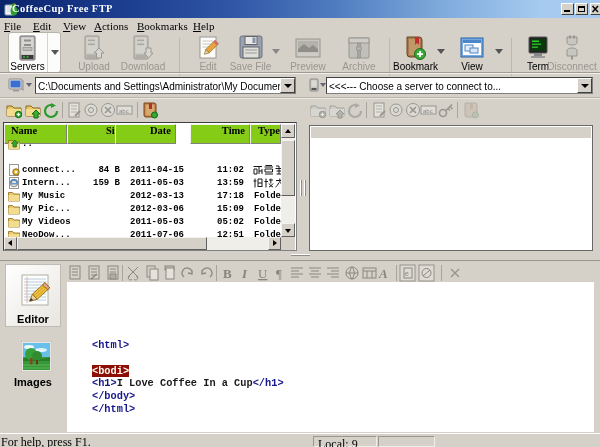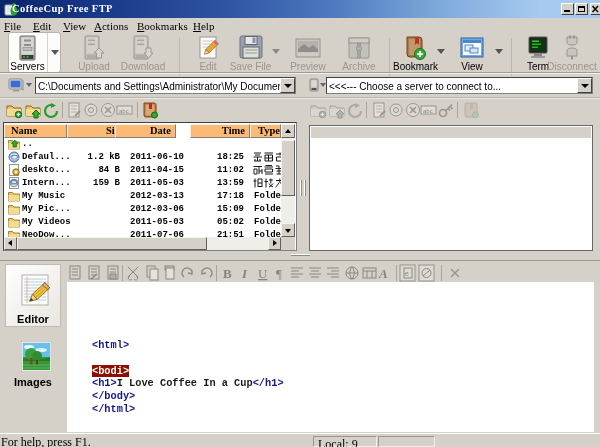--- a/index.html
+++ b/index.html
@@ -34,21 +34,21 @@
 .combo { position:absolute; height:17px; background:#fff; border:1px solid #808080;
   border-top-color:#404040; border-left-color:#404040; font:10px "Liberation Sans"; color:#000; }
 .combo .tx { position:absolute; left:2px; top:3px; white-space:nowrap; }
 .combo .btn { position:absolute; right:0; top:0; width:15px; height:15px; background:#d5d1c9;
   border-top:1px solid #fff; border-left:1px solid #fff; border-right:1px solid #404040; border-bottom:1px solid #404040; }
 .combo .btn:after { content:""; position:absolute; left:3px; top:5px; width:0; height:0;
   border-left:4px solid transparent; border-right:4px solid transparent; border-top:4px solid #000; }
 
 #flist { position:absolute; left:3px; top:122px; width:294px; height:129px; background:#fff;
   border:1px solid #808080; border-top-color:#404040; border-left-color:#404040; }
-.hcell { position:absolute; top:1px; height:14px; background:#fdba74;
+.hcell { position:absolute; top:1px; height:20px; background:#84cc16;
   border-top:1px solid #f4f2ee; border-left:1px solid #f4f2ee; border-right:1px solid #808080; border-bottom:1px solid #808080;
   font:bold 10.5px "Liberation Serif"; color:#000; }
 .frow { position:absolute; height:13px; font:bold 9px "Liberation Mono",monospace; color:#000; white-space:nowrap; overflow:hidden; }
 .frow .nm { position:absolute; left:18px; top:1px; }
 .frow .sz { position:absolute; width:116px; left:0; top:1px; text-align:right; }
 .frow .dt { position:absolute; width:180px; left:0; top:1px; text-align:right; }
 .frow .tm { position:absolute; width:240px; left:0; top:1px; text-align:right; }
 .frow .ty { position:absolute; left:250px; top:1px; }
 .frow svg.fic { position:absolute; left:4px; top:0px; }
 
@@ -394,41 +394,27 @@
   <div class="hcell" style="left:246px;width:31px;">
       <span style="position:absolute;left:7px;top:0px;">Type</span>
     </div>
   <div class="frow" style="left:0;top:15px;width:277px;">
     <svg class="fic" width="12" height="12">
         <use href="#fold12"></use>
         <path d="M5 2 L8.4 2 L8.4 5.4 L10 5.4 L6.7 9 L3.4 5.4 L5 5.4 Z" fill="#30a830" stroke="#0e6a0e" stroke-width=".7" transform="rotate(180 6.7 5.5)"></path>
       </svg>
     <span class="nm">..</span>
   </div>
-  <div class="frow" style="left:0;top:28px;width:277px;">
-    <svg class="fic" width="12" height="12">
-        <circle cx="6" cy="6" r="5" fill="#9ab8e0" stroke="#4a6a9a"></circle>
-        <path d="M2.5 4 Q6 1.5 9.5 4 M2 7.5 Q6 10 10.5 7.5" stroke="#e8f0fa" fill="none"></path>
-        <rect x="4" y="4.5" width="5" height="3.5" fill="#e8eef8" stroke="#4a6a9a" stroke-width=".6"></rect>
-      </svg>
-    <span class="nm">Defaul...</span>
-      <span class="sz">1.2 kB</span>
-      <span class="dt">2011-06-10</span>
-      <span class="tm">18:25</span>
-    <svg class="ty" style="position:absolute;left:249px;top:1px;" width="32" height="10" viewBox="0 0 32 10">
-        <use href="#cjk3"></use>
-      </svg>
-  </div>
   <div class="frow" style="left:0;top:41px;width:277px;">
     <svg class="fic" width="12" height="12">
         <rect x="1.5" y="0.5" width="9" height="11" fill="#fdfdfb" stroke="#98968e"></rect>
         <circle cx="8" cy="8" r="3.2" fill="#e8b838" stroke="#8a6a18"></circle>
         <circle cx="8" cy="8" r="1.2" fill="#fff"></circle>
       </svg>
-    <span class="nm">deskto...</span>
+    <span class="nm">connect...</span>
       <span class="sz">84 B</span>
       <span class="dt">2011-04-15</span>
       <span class="tm">11:02</span>
     <svg class="ty" style="position:absolute;left:249px;top:1px;" width="32" height="10" viewBox="0 0 32 10">
         <use href="#cjk3b"></use>
       </svg>
   </div>
   <div class="frow" style="left:0;top:54px;width:277px;">
     <svg class="fic" width="12" height="12">
         <rect x="1.5" y="0.5" width="9" height="11" fill="#fdfdfb" stroke="#98968e"></rect>
@@ -470,21 +456,21 @@
       <span class="dt">2011-05-03</span>
       <span class="tm">05:02</span>
       <span class="ty">Folder</span>
   </div>
   <div class="frow" style="left:0;top:106px;width:277px;height:9px;overflow:hidden;padding-left:42px;">
     <svg class="fic" width="12" height="12">
         <use href="#fold12"></use>
       </svg>
     <span class="nm">NeoDow...</span>
       <span class="dt">2011-07-06</span>
-      <span class="tm">21:51</span>
+      <span class="tm">12:51</span>
       <span class="ty">Folder</span>
   </div>
   
   <div style="position:absolute;left:277px;top:1px;width:14px;height:113px;background:#f0eee8;">
     <div class="sbtn" style="" left=""></div>
   </div>
   <div class="sbtn" style="left:277px;top:1px;width:14px;height:14px;"></div>
   <div class="arr" style="left:281px;top:6px;border-left:3.5px solid transparent;border-right:3.5px solid transparent;border-bottom:4px solid #000;"></div>
   <div class="sbtn" style="left:277px;top:17px;width:14px;height:56px;"></div>
   <div class="sbtn" style="left:277px;top:100px;width:14px;height:14px;"></div>

